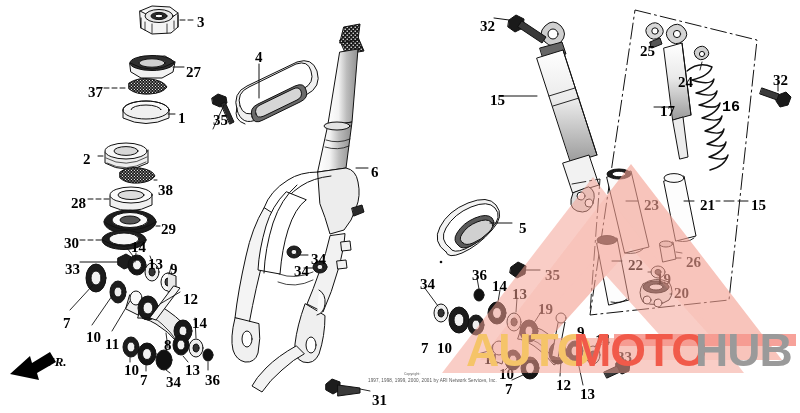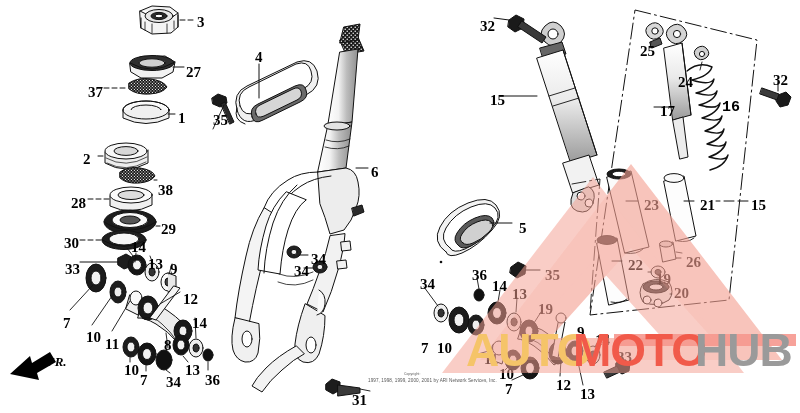--- a/index.html
+++ b/index.html
@@ -452,21 +452,21 @@
       <div class="callout" style="left: 124px; top: 363px;">10</div>
       <div class="callout" style="left: 140px; top: 373px;">7</div>
       <div class="callout" style="left: 166px; top: 375px;">34</div>
       <div class="callout" style="left: 185px; top: 363px;">13</div>
       <div class="callout" style="left: 205px; top: 373px;">36</div>
       <div class="callout" style="left: 255px; top: 50px;">4</div>
       <div class="callout" style="left: 213px; top: 113px;">35</div>
       <div class="callout" style="left: 371px; top: 165px;">6</div>
       <div class="callout" style="left: 311px; top: 252px;">34</div>
       <div class="callout" style="left: 294px; top: 264px;">34</div>
-      <div class="callout" style="left: 352px; top: 393px;">31</div>
+      <div class="callout" style="left: 372px; top: 393px;">31</div>
       <div class="callout" style="left: 480px; top: 19px;">32</div>
       <div class="callout" style="left: 490px; top: 93px;">15</div>
       <div class="callout" style="left: 640px; top: 44px;">25</div>
       <div class="callout" style="left: 678px; top: 75px;">24</div>
       <div class="callout" style="left: 660px; top: 104px;">17</div>
       <div class="callout" style="left: 722px; top: 100px; font-family: Liberation Mono, monospace;">16</div>
       <div class="callout" style="left: 773px; top: 73px;">32</div>
       <div class="callout" style="left: 644px; top: 198px;">23</div>
       <div class="callout" style="left: 700px; top: 198px;">21</div>
       <div class="callout" style="left: 751px; top: 198px;">15</div>

